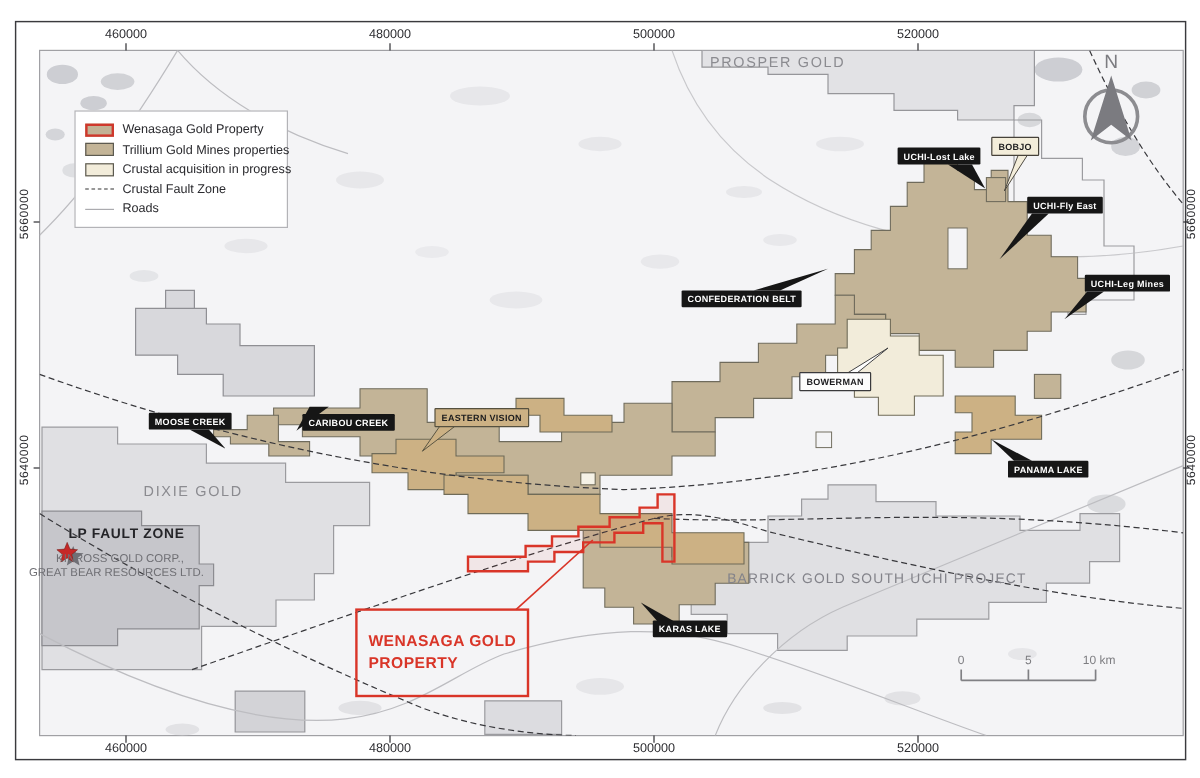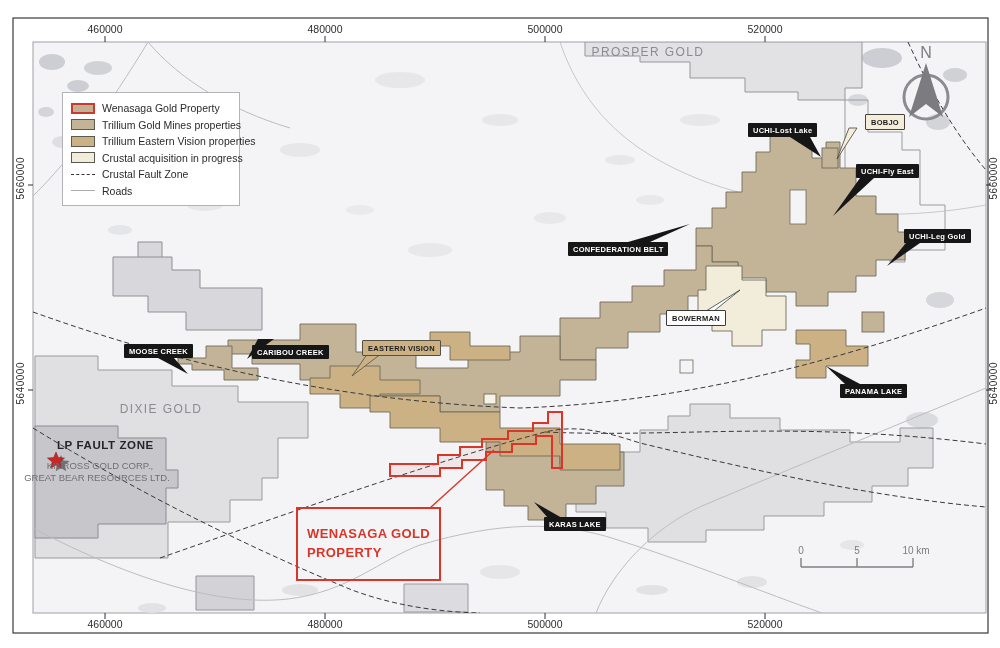--- a/index.html
+++ b/index.html
@@ -209,51 +209,48 @@
   <div class="legend">
     <div class="lrow">
       <span class="sw red"></span>
       <span class="txt">Wenasaga Gold Property</span>
     </div>
     <div class="lrow">
       <span class="sw gm"></span>
       <span class="txt">Trillium Gold Mines properties</span>
     </div>
     <div class="lrow">
-      <span class="sw ev"></span>
-      <span class="txt">Trillium Eastern Vision properties</span>
-    </div>
-    <div class="lrow">
       <span class="sw aq"></span>
       <span class="txt">Crustal acquisition in progress</span>
     </div>
     <div class="lrow">
       <span class="lnsw fault"></span>
       <span class="txt">Crustal Fault Zone</span>
     </div>
     <div class="lrow">
       <span class="lnsw road"></span>
       <span class="txt">Roads</span>
     </div>
   </div>
 
   <div class="chip" style="left:748px;top:123px;">UCHI-Lost Lake</div>
-  <div class="chip light" style="left:865px;top:114px;text-align:right;">BOBJO</div>
+  <div class="chip light" style="left:826px;top:114px;text-align:right;">BOBJO</div>
   <div class="chip" style="left:856px;top:164px;">UCHI-Fly East</div>
-  <div class="chip" style="left:904px;top:229px;">UCHI-Leg Gold</div>
+  <div class="chip" style="left:904px;top:229px;">UCHI-Leg Mines</div>
   <div class="chip" style="left:568px;top:242px;">CONFEDERATION BELT</div>
   <div class="chip white" style="left:666px;top:310px;">BOWERMAN</div>
   <div class="chip" style="left:252px;top:325px;margin-top:20px;">CARIBOU CREEK</div>
   <div class="chip" style="left:124px;top:344px;">MOOSE CREEK</div>
   <div class="chip tan" style="left:362px;top:340px;">EASTERN VISION</div>
   <div class="chip" style="left:840px;top:384px;">PANAMA LAKE</div>
   <div class="chip" style="left:544px;top:517px;">KARAS LAKE</div>
 
   <div class="arealbl" style="left:648px;top:45px;transform:translateX(-50%);">PROSPER GOLD</div>
   <div class="arealbl" style="left:161px;top:402px;transform:translateX(-50%);">DIXIE GOLD</div>
+  <div class="arealbl" style="left:606px;top:477px;font-size:11.5px;letter-spacing:1px;color:#83838a;">BARRICK GOLD SOUTH UCHI PROJECT</div>
   <div class="lpfz">LP FAULT ZONE</div>
   <div class="kin" style="left:100px;top:460px;">KINROSS GOLD CORP.,</div>
   <div class="kin" style="left:97px;top:472px;">GREAT BEAR RESOURCES LTD.</div>
 
   <div class="wenbox">
     <div>WENASAGA GOLD</div>
     <div>PROPERTY</div>
   </div>
 
   <div class="nlabel">N</div>

